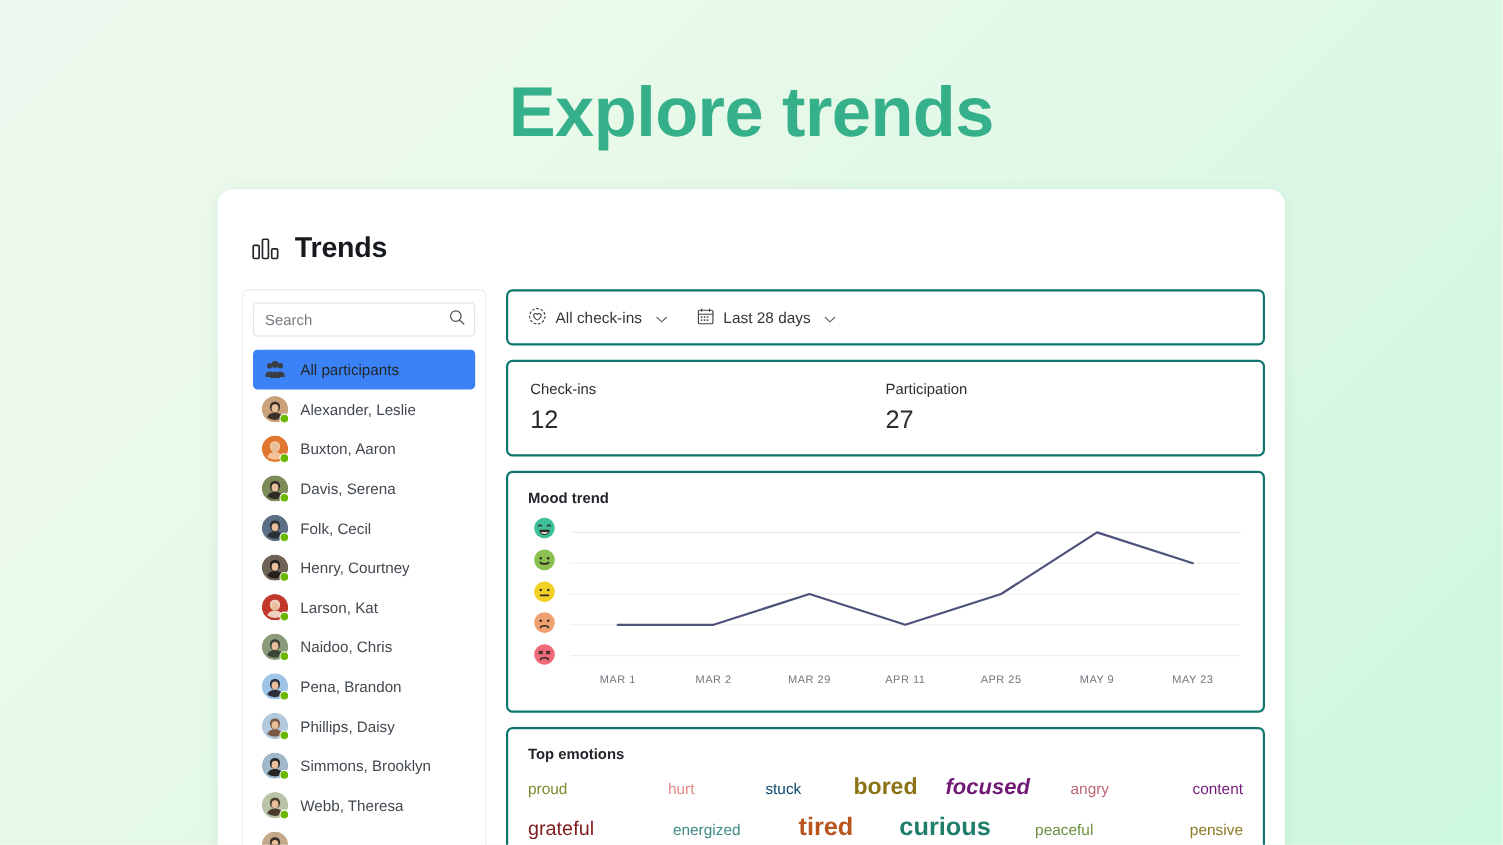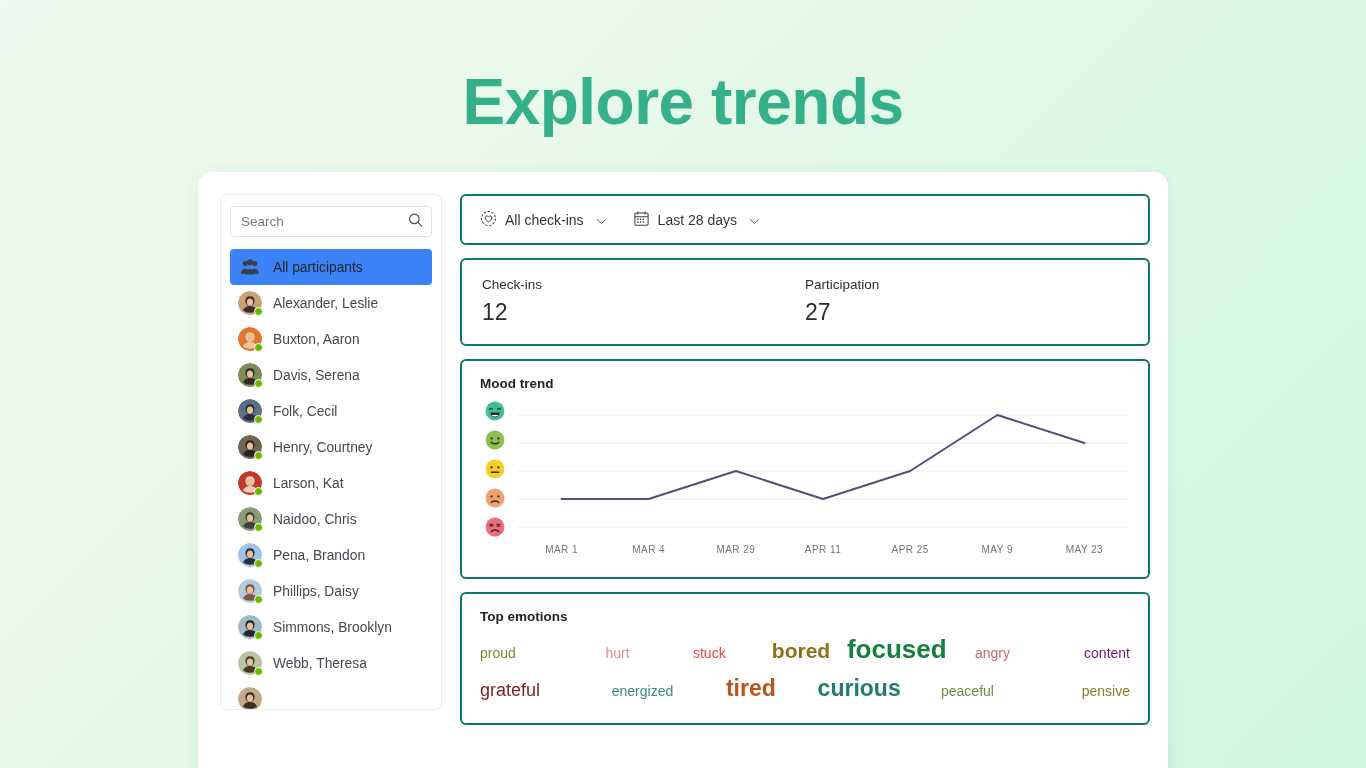--- a/index.html
+++ b/index.html
@@ -244,20 +244,30 @@
     line-height: 1.2;
   }
 </style>
 </head>
 <body>
 
 <h1 class="page-title">Explore trends</h1>
 
 <div class="app-card">
 
+  <div class="app-header">
+    <span>
+      <svg class="chart-glyph" width="26" height="24" viewBox="0 0 26 24" fill="none">
+        <rect x="1.2" y="9" width="5.4" height="12" rx="1.1" stroke="#1f2226" stroke-width="1.5"></rect>
+        <rect x="9.6" y="3.5" width="5.4" height="17.5" rx="1.1" stroke="#1f2226" stroke-width="1.5"></rect>
+        <rect x="18" y="12.2" width="5.4" height="8.8" rx="1.1" stroke="#1f2226" stroke-width="1.5"></rect>
+      </svg>
+    </span>
+    <span class="hdr-title">Trends</span>
+  </div>
 
   <div class="app-body">
 
     <div class="sidebar">
       <div class="search-wrap">
         <input class="search-input" type="text" placeholder="Search" style="">
         <span class="search-icon">
           <svg width="15" height="15" viewBox="0 0 16 16" fill="none">
             <circle cx="6.8" cy="6.8" r="5.1" stroke="#4a4f55" stroke-width="1.2"></circle>
             <line x1="10.6" y1="10.6" x2="14.6" y2="14.6" stroke="#4a4f55" stroke-width="1.2" stroke-linecap="round"></line>
@@ -522,39 +532,39 @@
                 <line x1="0" y1="126" x2="640" y2="126" stroke="#ededed" stroke-width="1" vector-effect="non-scaling-stroke"></line>
                 <line x1="0" y1="98" x2="640" y2="98" stroke="#ededed" stroke-width="1" vector-effect="non-scaling-stroke"></line>
                 <line x1="0" y1="70" x2="640" y2="70" stroke="#ededed" stroke-width="1" vector-effect="non-scaling-stroke"></line>
                 <line x1="0" y1="42" x2="640" y2="42" stroke="#ededed" stroke-width="1" vector-effect="non-scaling-stroke"></line>
                 <line x1="0" y1="14" x2="640" y2="14" stroke="#ededed" stroke-width="1" vector-effect="non-scaling-stroke"></line>
                 <path d="M 45.7 98.0 L 137.1 98.0 L 228.6 70.0 L 320.0 98.0 L 411.4 70.0 L 502.9 14.0 L 594.3 42.0" fill="none" stroke="#4c5279" stroke-width="2" stroke-linejoin="round" stroke-linecap="round" vector-effect="non-scaling-stroke"></path>
               </svg>
           </div>
           <div class="x-labels" id="x-labels">
               <span>MAR 1</span>
-              <span>MAR 4</span>
+              <span>MAR 2</span>
               <span>MAR 29</span>
               <span>APR 11</span>
               <span>APR 25</span>
               <span>MAY 9</span>
               <span>MAY 23</span>
             </div>
         </div>
       </div>
 
       <div class="panel emotions-panel">
         <div class="panel-title">Top emotions</div>
         <div class="emotion-rows" id="emotion-rows">
             <div class="emotion-row">
               <span class="cell"><span class="emotion" style="font-size: 14px; color: rgb(127, 138, 46); font-weight: 400;">proud</span></span>
               <span class="cell"><span class="emotion" style="font-size: 14px; color: rgb(227, 138, 135); font-weight: 400;">hurt</span></span>
-              <span class="cell"><span class="emotion" style="font-size: 14px; color: #ef4444; font-weight: 400;">stuck</span></span>
+              <span class="cell"><span class="emotion" style="font-size: 14px; color: #0c4a6e; font-weight: 400;">stuck</span></span>
               <span class="cell"><span class="emotion" style="font-size: 21px; color: rgb(138, 115, 20); font-weight: 700;">bored</span></span>
-              <span class="cell"><span class="emotion" style="font-size: 26px; color: #15803d; font-weight: 700;">focused</span></span>
+              <span class="cell"><span class="emotion" style="font-size: 20px; color: #701a75; font-weight: 700; font-style: italic;">focused</span></span>
               <span class="cell"><span class="emotion" style="font-size: 14px; color: rgb(192, 106, 118); font-weight: 400;">angry</span></span>
               <span class="cell"><span class="emotion" style="font-size: 14px; color: #701a75; font-weight: 400;">content</span></span>
             </div>
             <div class="emotion-row">
               <span class="cell"><span class="emotion" style="font-size: 18px; color: #7f1d1d; font-weight: 400;">grateful</span></span>
               <span class="cell"><span class="emotion" style="font-size: 14px; color: rgb(61, 139, 131); font-weight: 400;">energized</span></span>
               <span class="cell"><span class="emotion" style="font-size: 23px; color: rgb(184, 84, 28); font-weight: 700;">tired</span></span>
               <span class="cell"><span class="emotion" style="font-size: 23px; color: rgb(31, 125, 107); font-weight: 700;">curious</span></span>
               <span class="cell"><span class="emotion" style="font-size: 14px; color: rgb(107, 143, 63); font-weight: 400;">peaceful</span></span>
               <span class="cell"><span class="emotion" style="font-size: 14px; color: rgb(138, 122, 34); font-weight: 400;">pensive</span></span>

